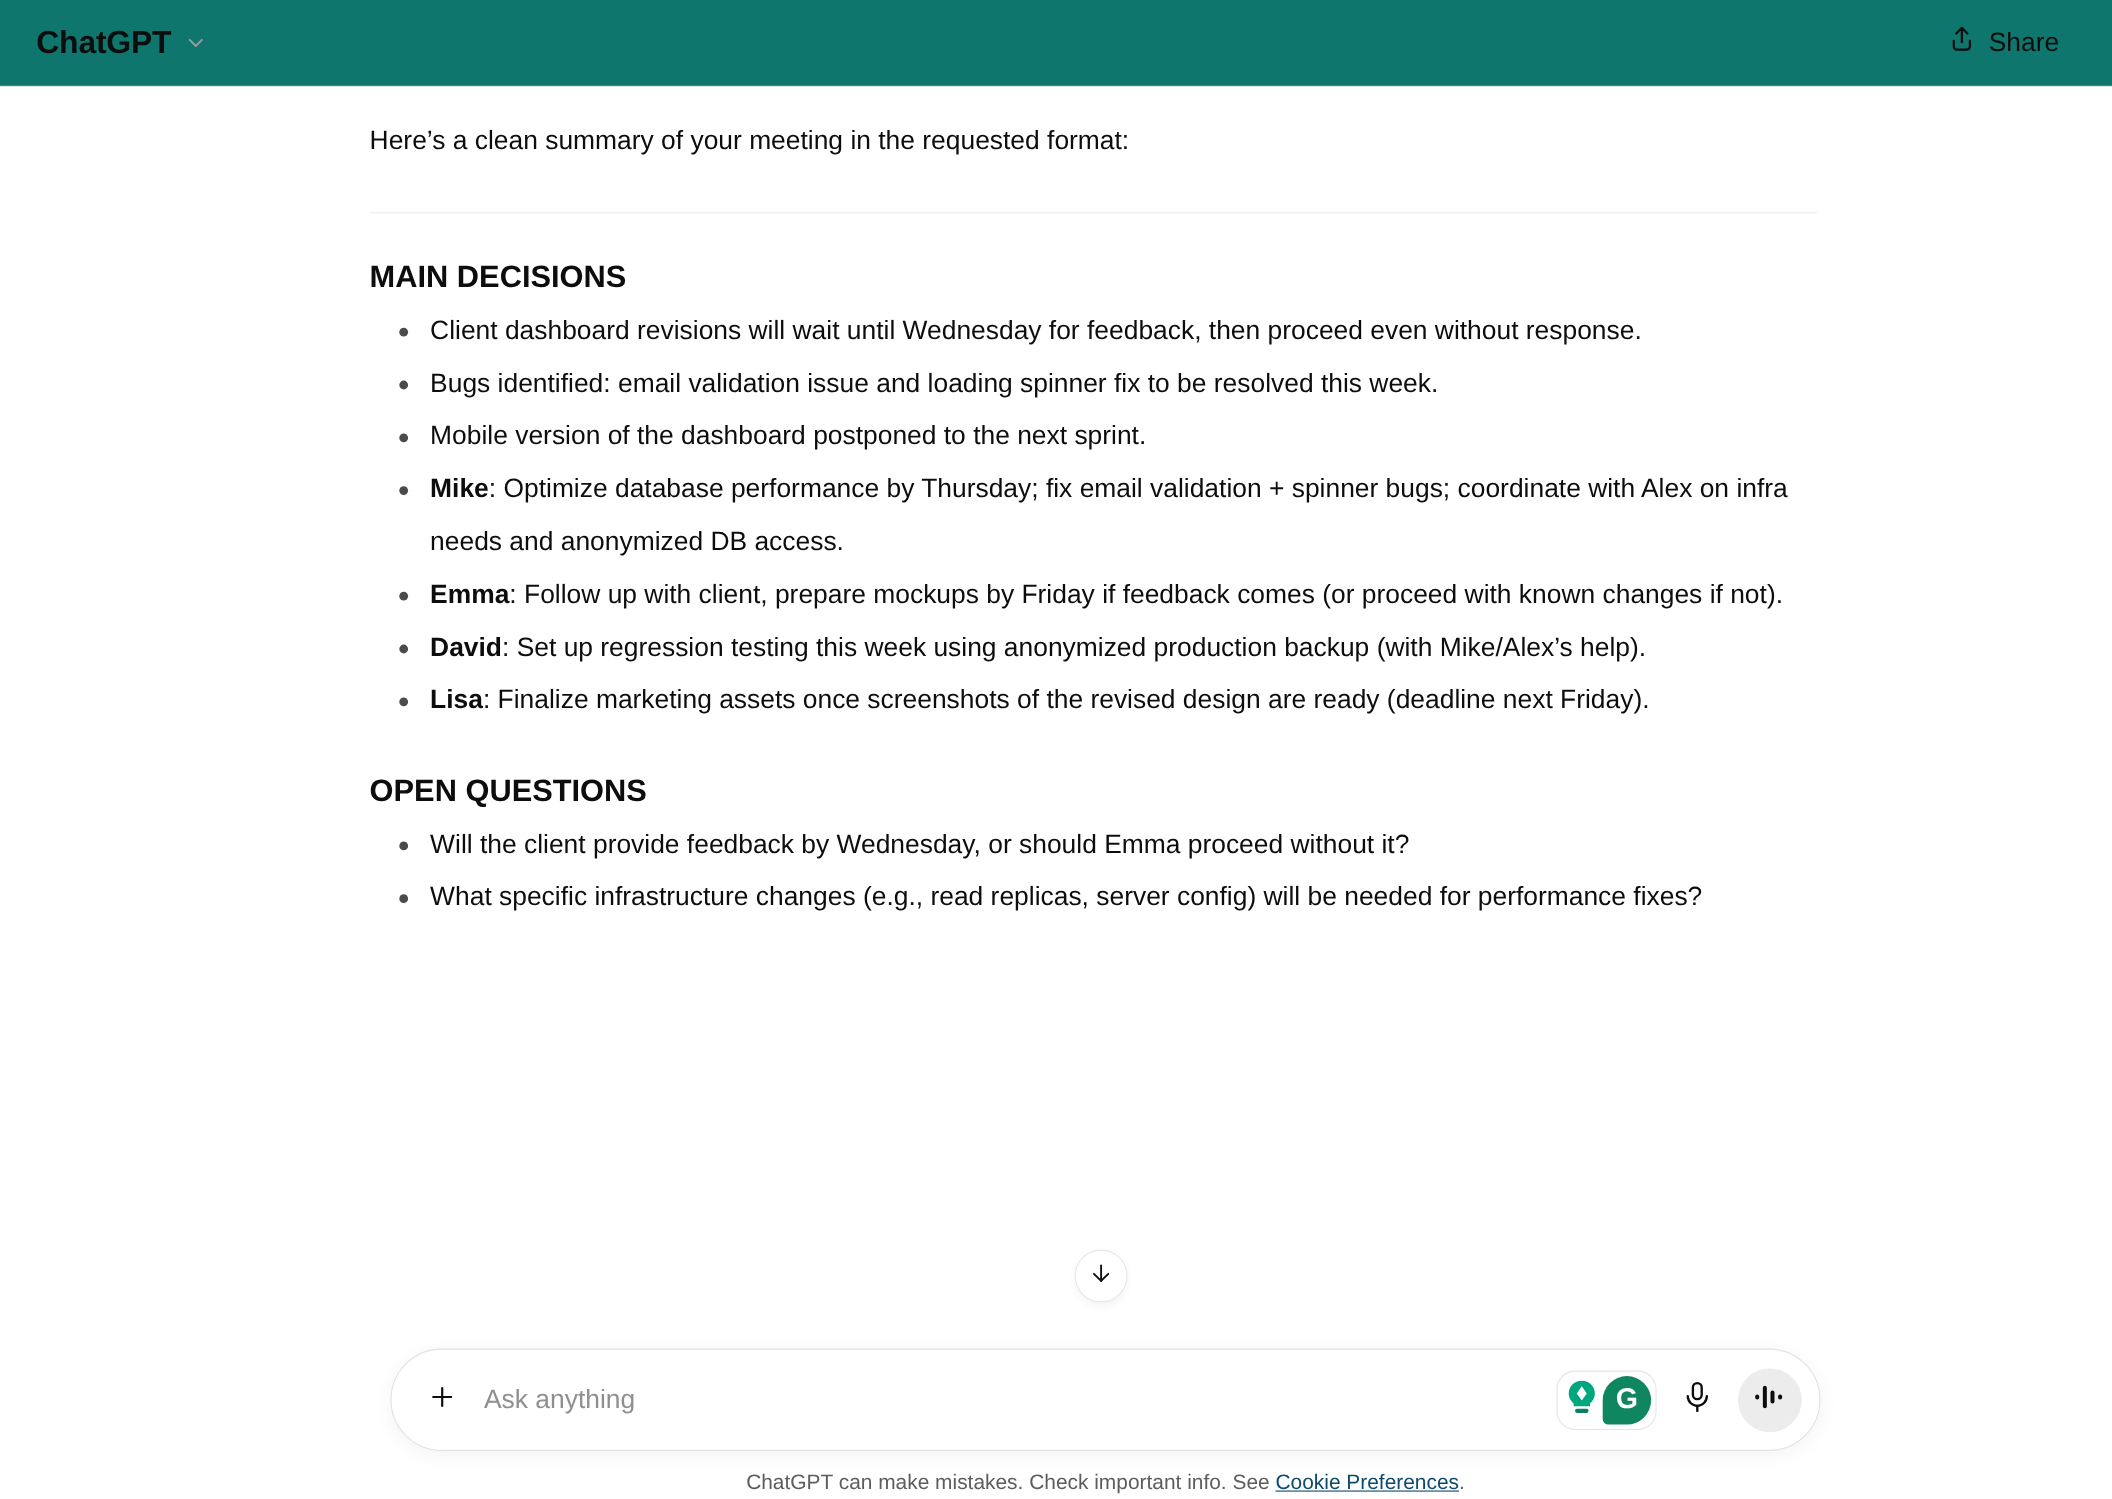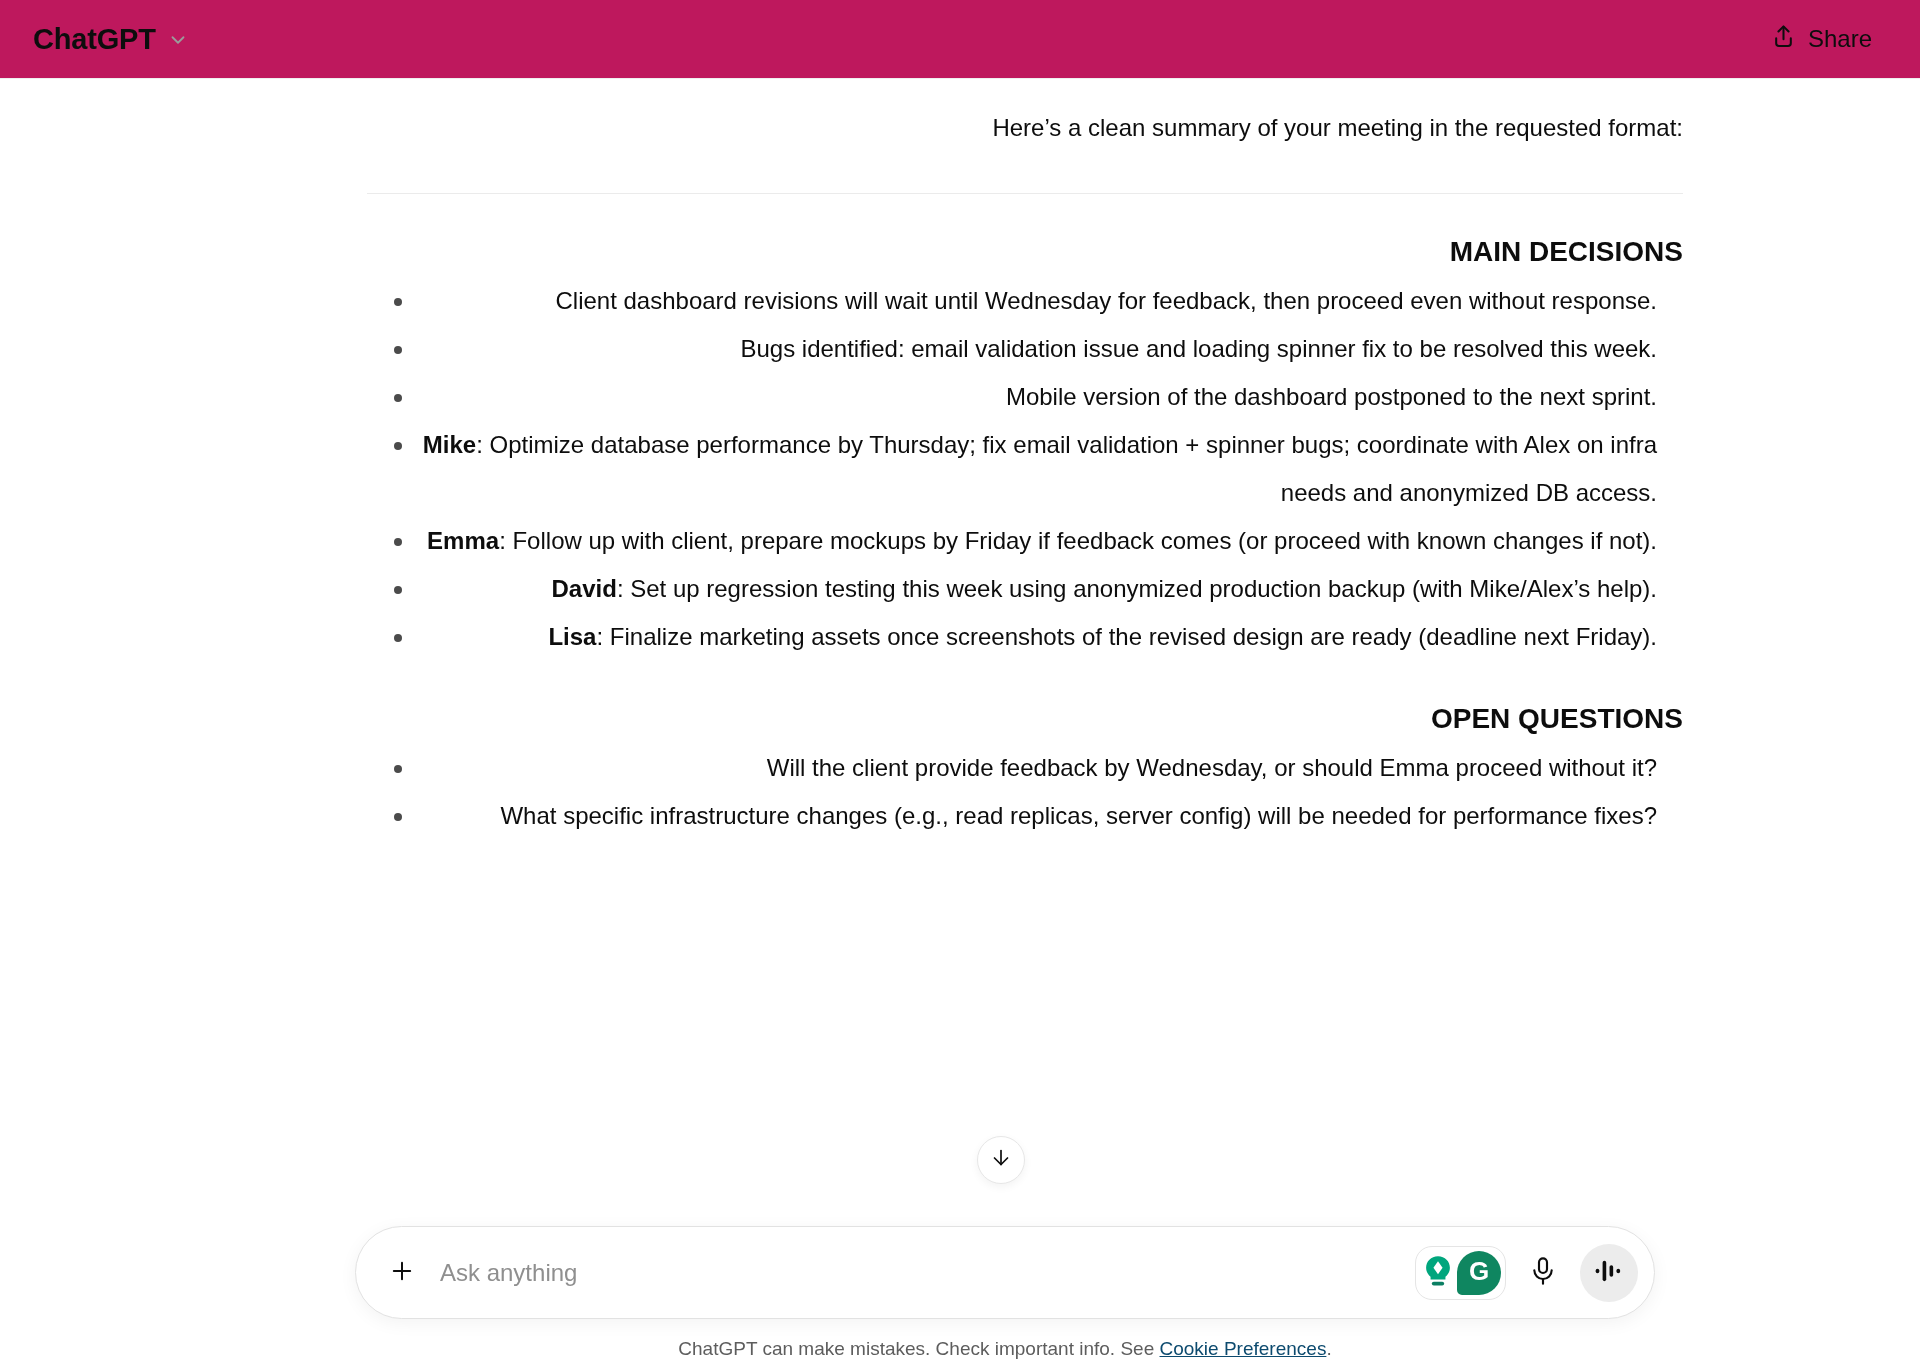--- a/index.html
+++ b/index.html
@@ -9,42 +9,42 @@
     background: #ffffff;
     font-family: "Liberation Sans", "DejaVu Sans", sans-serif;
     color: #0d0d0d;
     overflow: hidden;
     position: relative;
   }
 
   
   .header {
     position: absolute; top: 0; left: 0; right: 0; height: 79px;
-    background: #be185d;
+    background: #0f766e;
     border-bottom: 1px solid #efefef;
     display: flex; align-items: center; justify-content: space-between;
     padding: 0 38px 0 33px;
     z-index: 10;
   }
   .brand {
     display: flex; align-items: center; gap: 11px;
     font-size: 29px; font-weight: 600; letter-spacing: -0.2px;
     cursor: pointer;
   }
   .brand .chev { margin-top: 4px; }
   .share-btn {
     display: flex; align-items: center; gap: 11px;
     font-size: 24px; font-weight: 500;
     cursor: pointer;
     padding: 8px 10px; border-radius: 10px;
   }
 
   
   .content {
-    position: absolute; left: 367px; top: 79px; width: 1316px; text-align: right;
+    position: absolute; left: 336px; top: 79px; width: 1316px;
   }
   .intro {
     margin: 33px 0 0 0;
     font-size: 24px; line-height: 32px;
   }
   hr.divider {
     border: none; border-top: 1px solid #ebebeb;
     margin: 49px 0 14px 0;
   }
   h3.section-heading {

